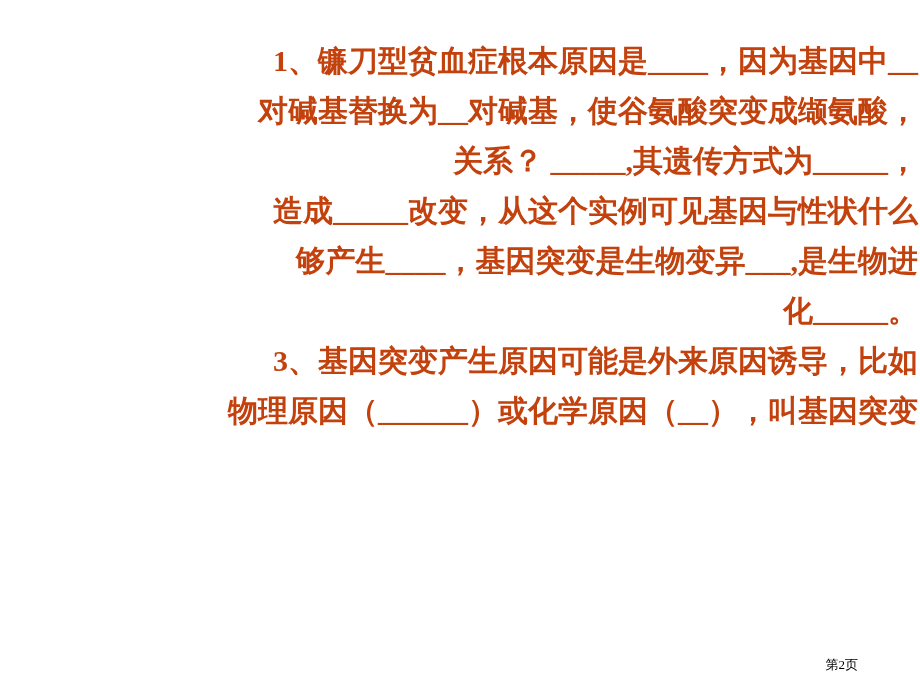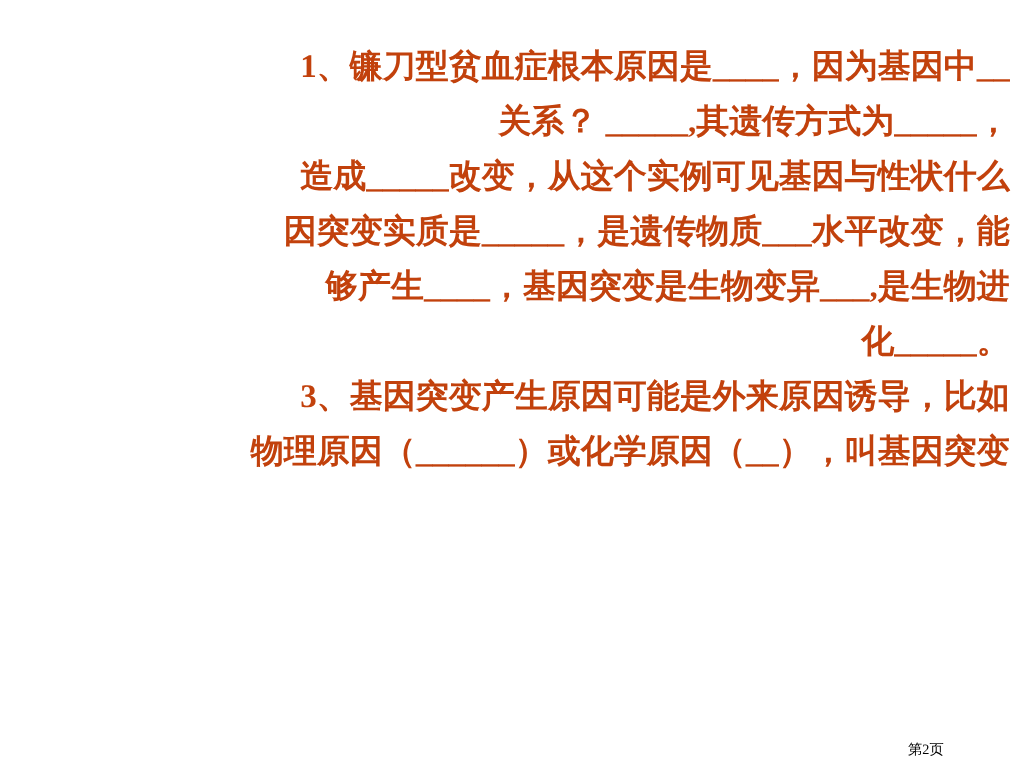--- a/index.html
+++ b/index.html
@@ -28,35 +28,35 @@
     font-weight: bold;
     line-height: 50px;
     color: #c2410c;
     white-space: pre;
     letter-spacing: 0px;
     text-align: right;
   }
   .page-number {
     position: absolute;
     right: 62px;
-    bottom: 0;
+    bottom: 16px;
     font-size: 13px;
     font-weight: normal;
     color: #000000;
     font-family: "Liberation Serif", "DejaVu Serif", serif;
   }
 </style>
 </head>
 <body>
 
 <div class="slide">
   <div class="text-block">
     <div class="line">1、镰刀型贫血症根本原因是____，因为基因中__</div>
+    <div class="line">对碱基替换为__对碱基，使谷氨酸突变成缬氨酸，</div>
     <div class="line">关系？ _____,其遗传方式为_____，</div>
     <div class="line">造成_____改变，从这个实例可见基因与性状什么</div>
-    <div class="line">因突变实质是_____，是遗传物质___水平改变，能</div>
     <div class="line">够产生____，基因突变是生物变异___,是生物进</div>
     <div class="line">化_____。</div>
     <div class="line">3、基因突变产生原因可能是外来原因诱导，比如</div>
     <div class="line">物理原因（______）或化学原因（__），叫基因突变</div>
   </div>
   <div class="page-number">第2页</div>
 </div>
 
 </body></html>

